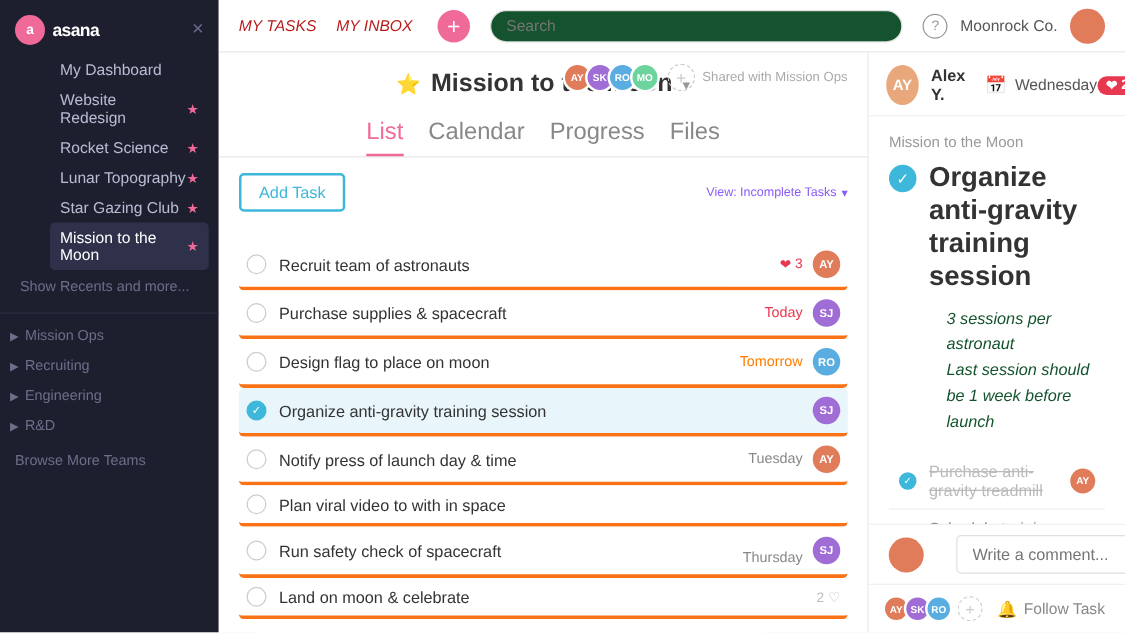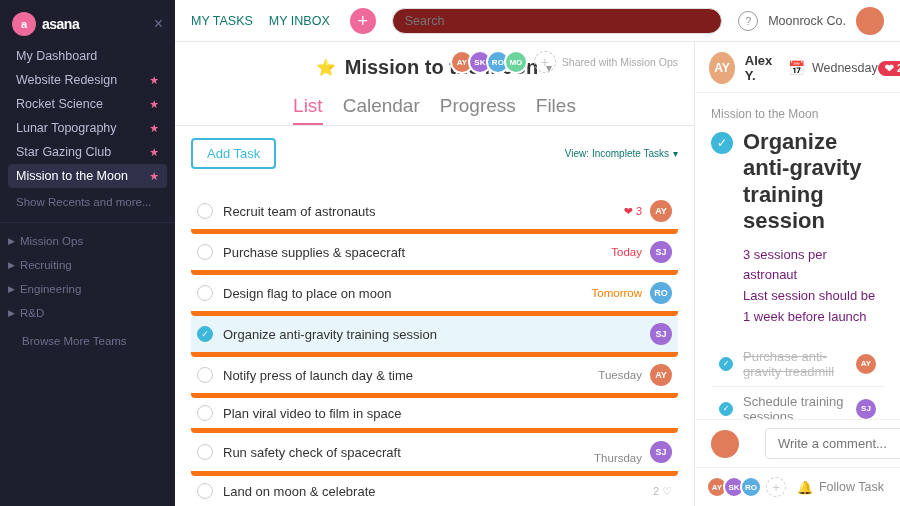--- a/index.html
+++ b/index.html
@@ -5,40 +5,40 @@
     * { box-sizing: border-box; margin: 0; padding: 0; }
     body { font-family: -apple-system, BlinkMacSystemFont, 'Segoe UI', sans-serif; font-size: 13px; background: #f5f5f5; display: flex; height: 506px; overflow: hidden; }
 
     
     .sidebar { width: 175px; background: #1d1f2e; color: #b8bdd4; display: flex; flex-direction: column; flex-shrink: 0; height: 506px; overflow: hidden; }
     .sidebar-header { display: flex; align-items: center; justify-content: space-between; padding: 12px 12px 8px; }
     .asana-logo { display: flex; align-items: center; gap: 6px; color: #fff; font-weight: 600; font-size: 15px; }
     .asana-icon { width: 24px; height: 24px; background: #f06a99; border-radius: 50%; display: flex; align-items: center; justify-content: center; color: white; font-size: 11px; font-weight: bold; }
     .close-btn { color: #6b6f8a; font-size: 16px; cursor: pointer; background: none; border: none; }
     .sidebar-nav { padding: 0 8px; }
-    .sidebar-item { display: flex; align-items: center; justify-content: space-between; padding: 5px 8px; border-radius: 4px; cursor: pointer; color: #b8bdd4; font-size: 12.5px; }
+    .sidebar-item { display: flex; align-items: center; justify-content: space-between; padding: 5px 8px; border-radius: 4px; cursor: pointer; color: #b8bdd4; font-size: 12.5px; margin-left: 32px; }
     .sidebar-item.active { background: #2e3149; color: #fff; }
     .sidebar-item .star { color: #6b6f8a; font-size: 11px; }
     .sidebar-item .star.active { color: #f06a99; }
     .sidebar-section-header { display: flex; align-items: center; padding: 6px 8px; color: #6b6f8a; font-size: 11.5px; cursor: pointer; }
     .sidebar-section-header .chevron { margin-right: 5px; font-size: 9px; }
     .show-recents { color: #6b6f8a; font-size: 11.5px; padding: 4px 8px; cursor: pointer; display: block; }
-    .browse-teams { color: #6b6f8a; font-size: 11.5px; padding: 6px 22px; cursor: pointer; display: block; margin-top: 4px; }
+    .browse-teams { color: #6b6f8a; font-size: 11.5px; padding: 6px 12px; cursor: pointer; display: block; margin-top: 4px; }
     .sidebar-divider { border: none; border-top: 1px solid #2a2d3e; margin: 6px 0; }
 
     
     .main { flex: 1; display: flex; flex-direction: column; background: #fff; overflow: hidden; }
 
     
     .topbar { display: flex; align-items: center; background: #fff; border-bottom: 1px solid #e8e8e8; padding: 0 16px; height: 42px; flex-shrink: 0; }
     .topbar-nav { display: flex; align-items: center; gap: 16px; }
-    .topbar-link { color: #0f766e; font-size: 12.5px; cursor: pointer; text-decoration: none; }
+    .topbar-link { color: #b91c1c; font-size: 12.5px; cursor: pointer; text-decoration: none; font-style: italic; }
     .topbar-add { width: 26px; height: 26px; background: #f06a99; border-radius: 50%; display: flex; align-items: center; justify-content: center; color: white; font-size: 18px; cursor: pointer; margin-left: 4px; font-weight: 300; line-height: 1; }
     .search-bar { flex: 1; max-width: 340px; margin: 0 16px; }
-    .search-bar input { width: 100%; padding: 5px 12px; border: 1px solid #e0e0e0; border-radius: 20px; font-size: 12.5px; color: #999; background: #7f1d1d; outline: none; }
+    .search-bar input { width: 100%; padding: 5px 12px; border: 1px solid #e0e0e0; border-radius: 20px; font-size: 12.5px; color: #999; background: #14532d; outline: none; }
     .topbar-right { margin-left: auto; display: flex; align-items: center; gap: 10px; }
     .help-btn { width: 20px; height: 20px; border-radius: 50%; border: 1.5px solid #999; display: flex; align-items: center; justify-content: center; color: #999; font-size: 11px; cursor: pointer; }
     .org-name { color: #555; font-size: 12.5px; }
     .avatar-circle { width: 28px; height: 28px; border-radius: 50%; display: inline-flex; align-items: center; justify-content: center; font-size: 11px; font-weight: 600; color: white; flex-shrink: 0; }
 
     
     .content-area { display: flex; flex: 1; overflow: hidden; }
 
     
     .task-panel { width: 520px; flex-shrink: 0; display: flex; flex-direction: column; border-right: 1px solid #e8e8e8; overflow: hidden; }
@@ -53,25 +53,25 @@
 
     
     .tabs { display: flex; align-items: center; justify-content: center; gap: 20px; padding: 6px 0 0; border-bottom: 1px solid #e8e8e8; }
     .tab { font-size: 19px; color: #888; cursor: pointer; padding: 6px 0; border-bottom: 2px solid transparent; }
     .tab.active { color: #f06a99; border-bottom-color: #f06a99; font-weight: 500; }
 
     
     .task-list-body { flex: 1; overflow-y: auto; padding: 12px 16px; }
     .task-toolbar { display: flex; align-items: center; justify-content: space-between; margin-bottom: 24px; }
     .add-task-btn { padding: 6px 14px; border: 2px solid #3db8da; color: #3db8da; background: none; border-radius: 4px; font-size: 13px; cursor: pointer; font-weight: 500; }
-    .view-filter { color: #0f766e; font-size: 12.5px; cursor: pointer; display: flex; align-items: center; gap: 4px; }
+    .view-filter { color: #8b5cf6; font-size: 12.5px; cursor: pointer; display: flex; align-items: center; gap: 4px; }
     .view-filter span { font-size: 10px; }
 
     
-    .task-row { display: flex; align-items: center; padding: 7px 6px; border-radius: 4px; cursor: pointer; border-bottom: 5px solid #f97316; }
+    .task-row { display: flex; align-items: center; padding: 7px 6px; border-radius: 4px; cursor: pointer; border-bottom: 3px solid #f97316; }
     .task-row.active { background: #e8f5fa; }
     .task-check { width: 16px; height: 16px; border-radius: 50%; border: 1.5px solid #ccc; margin-right: 10px; flex-shrink: 0; display: flex; align-items: center; justify-content: center; }
     .task-check.checked { border-color: #3db8da; background: #3db8da; color: white; font-size: 9px; }
     .task-name { flex: 1; font-size: 13px; color: #333; }
     .task-row.active .task-name { color: #333; }
     .task-meta { display: flex; align-items: center; gap: 8px; }
     .task-badge { font-size: 11px; display: flex; align-items: center; gap: 3px; }
     .task-badge.red { color: #e8384f; }
     .task-due { font-size: 11.5px; }
     .task-due.today { color: #e8384f; }
@@ -90,21 +90,21 @@
     .detail-due { display: flex; align-items: center; gap: 6px; font-size: 12.5px; color: #555; }
     .cal-icon { font-size: 14px; }
     .detail-actions { margin-left: auto; display: flex; align-items: center; gap: 8px; }
     .heart-badge { background: #e8384f; color: white; border-radius: 12px; padding: 1px 7px; font-size: 11px; font-weight: 600; display: flex; align-items: center; gap: 3px; }
 
     .detail-body { flex: 1; overflow-y: auto; padding: 14px 16px; }
     .detail-breadcrumb { font-size: 12px; color: #999; margin-bottom: 8px; }
     .detail-task-title-row { display: flex; align-items: flex-start; gap: 10px; margin-bottom: 10px; }
     .detail-task-check { width: 22px; height: 22px; border-radius: 50%; border: 2px solid #3db8da; background: #3db8da; display: flex; align-items: center; justify-content: center; color: white; font-size: 12px; flex-shrink: 0; margin-top: 3px; }
     .detail-task-title { font-size: 22px; font-weight: 700; color: #333; line-height: 1.2; }
-    .detail-task-desc { font-size: 13px; color: #701a75; margin-left: 32px; margin-bottom: 14px; line-height: 1.6; }
+    .detail-task-desc { font-size: 13px; color: #14532d; margin-left: 46px; margin-bottom: 14px; line-height: 1.6; font-style: italic; }
     .subtask-row { display: flex; align-items: center; padding: 7px 8px; border-bottom: 1px solid #f0f0f0; }
     .subtask-check { width: 14px; height: 14px; border-radius: 50%; border: 1.5px solid #3db8da; margin-right: 10px; flex-shrink: 0; display: flex; align-items: center; justify-content: center; }
     .subtask-check.done { background: #3db8da; color: white; font-size: 8px; }
     .subtask-name { flex: 1; font-size: 13px; color: #888; }
     .subtask-name.done { text-decoration: line-through; color: #bbb; }
     .comment-avatar { width: 32px; height: 32px; border-radius: 50%; flex-shrink: 0; display: flex; align-items: center; justify-content: center; color: white; font-size: 12px; font-weight: 600; }
     .comment-input-row { display: flex; align-items: center; gap: 26px; padding: 8px 16px; border-top: 1px solid #f0f0f0; }
     .comment-input { flex: 1; border: 1px solid #e0e0e0; border-radius: 4px; padding: 7px 12px; font-size: 13px; color: #999; outline: none; }
     .detail-footer { display: flex; align-items: center; justify-content: space-between; padding: 8px 16px; border-top: 1px solid #f0f0f0; }
     .footer-avatars { display: flex; align-items: center; }
@@ -278,21 +278,21 @@
           <div class="task-check"></div>
           <span class="task-name">Notify press of launch day &amp; time</span>
           <div class="task-meta">
             <span class="task-due tuesday">Tuesday</span>
             <div class="task-avatar-sm" style="background:#e07c5a;">AY</div>
           </div>
         </div>
 
         <div class="task-row">
           <div class="task-check"></div>
-          <span class="task-name">Plan viral video to film in space</span>
+          <span class="task-name">Plan viral video to with in space</span>
         </div>
 
         <div class="task-row">
           <div class="task-check"></div>
           <span class="task-name">Run safety check of spacecraft</span>
           <div class="task-meta">
             <span class="task-due thursday">Thursday</span>
             <div class="task-avatar-sm" style="background:#a06cd5;">SJ</div>
           </div>
         </div>

